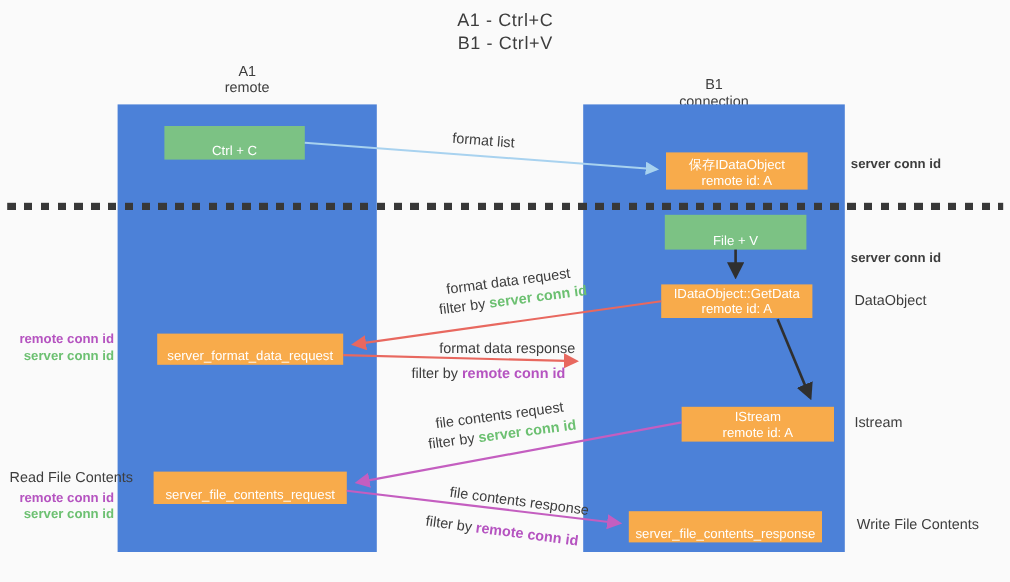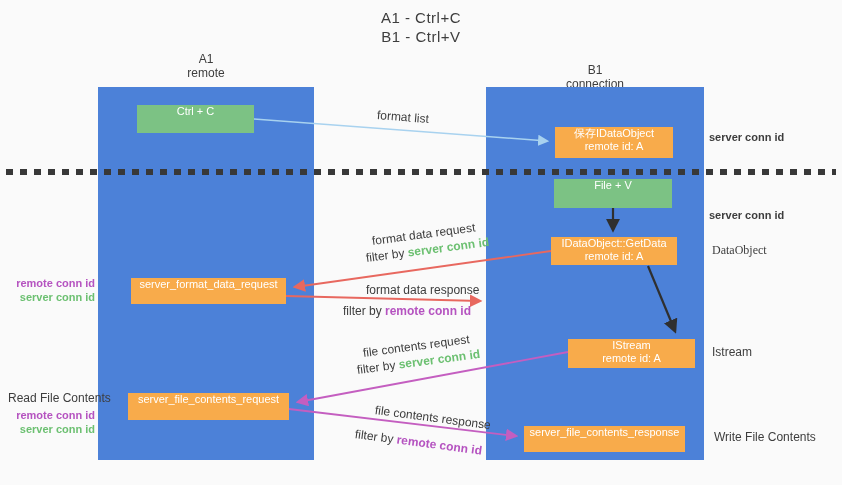--- a/index.html
+++ b/index.html
@@ -15,21 +15,21 @@
   .col-header.b1 { left:486px; top:52px; width:218px;margin-top:11px; }
 
   .panel { position:absolute; top:87px; height:373px; background:#4c81d8; z-index:1; }
   .panel.a1 { left:98px; width:216px; }
   .panel.b1 { left:486px; width:218px; }
 
   .divider { position:absolute; left:6px; top:169px; width:830px; height:6px; z-index:5;
              background:repeating-linear-gradient(90deg,#383838 0,#383838 7px,transparent 7px,transparent 14px); }
 
   .node { position:absolute; color:#fff; font-size:11px; line-height:13px; z-index:3;
-          display:flex; flex-direction:column; align-items:center; justify-content:flex-start; text-align:center; }
+          display:flex; flex-direction:column; align-items:center; justify-content:flex-end; text-align:center; }
   .node.green { background:#7cc284; }
   .node.orange { background:#f8ab4b; }
 
   .n-ctrlc   { left:137px; top:105px; width:117px; height:28px; }
   .n-saveobj { left:555px; top:127px; width:118px; height:31px; }
   .n-ctrlv   { left:554px; top:179px; width:118px; height:29px; }
   .n-getdata { left:551px; top:237px; width:126px; height:28px; }
   .n-freq    { left:131px; top:278px; width:155px; height:26px; }
   .n-fresp   { left:487px; top:289px; width:157px; height:26px; }
   .n-istream { left:568px; top:339px; width:127px; height:29px; }
@@ -152,17 +152,17 @@
     <div class="t-green">server conn id</div>
   </div>
   <div class="side-label" style="left:8px; top:391px;">Read File Contents</div>
   <div class="conn-block" style="left:9px; top:408px; width:86px;">
     <div class="t-purple">remote conn id</div>
     <div class="t-green">server conn id</div>
   </div>
 
   <div class="side-label t-green" style="left:709px; top:131px; font-size:11px;">server conn id</div>
   <div class="side-label t-green" style="left:709px; top:209px; font-size:11px;">server conn id</div>
-  <div class="side-label" style="left:712px; top:243px;font-family:Liberation Serif, serif;">DataObject</div>
+  <div class="side-label" style="left:712px; top:243px;">DataObject</div>
   <div class="side-label" style="left:712px; top:345px;">Istream</div>
   <div class="side-label" style="left:714px; top:430px;">Write File Contents</div>
 
 </div>
 
 </body></html>

